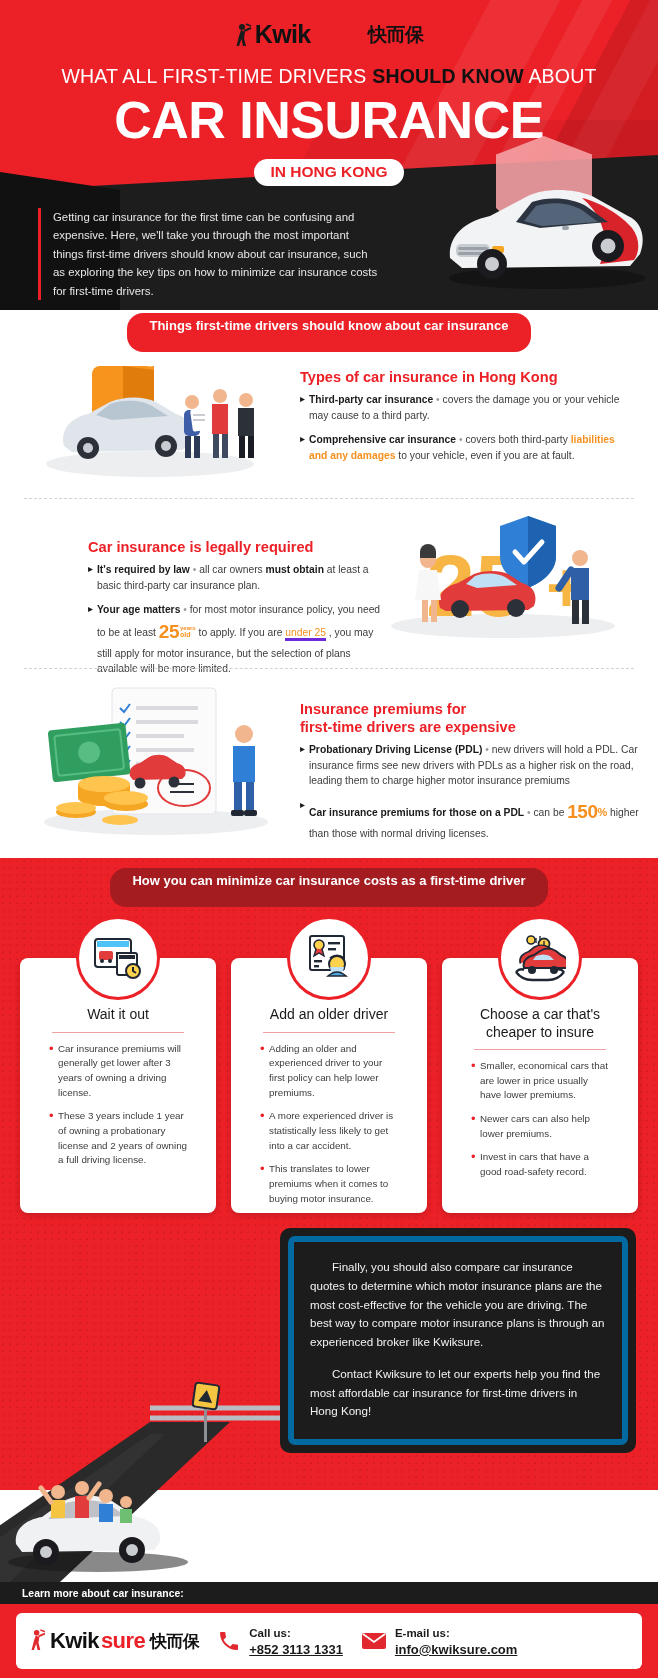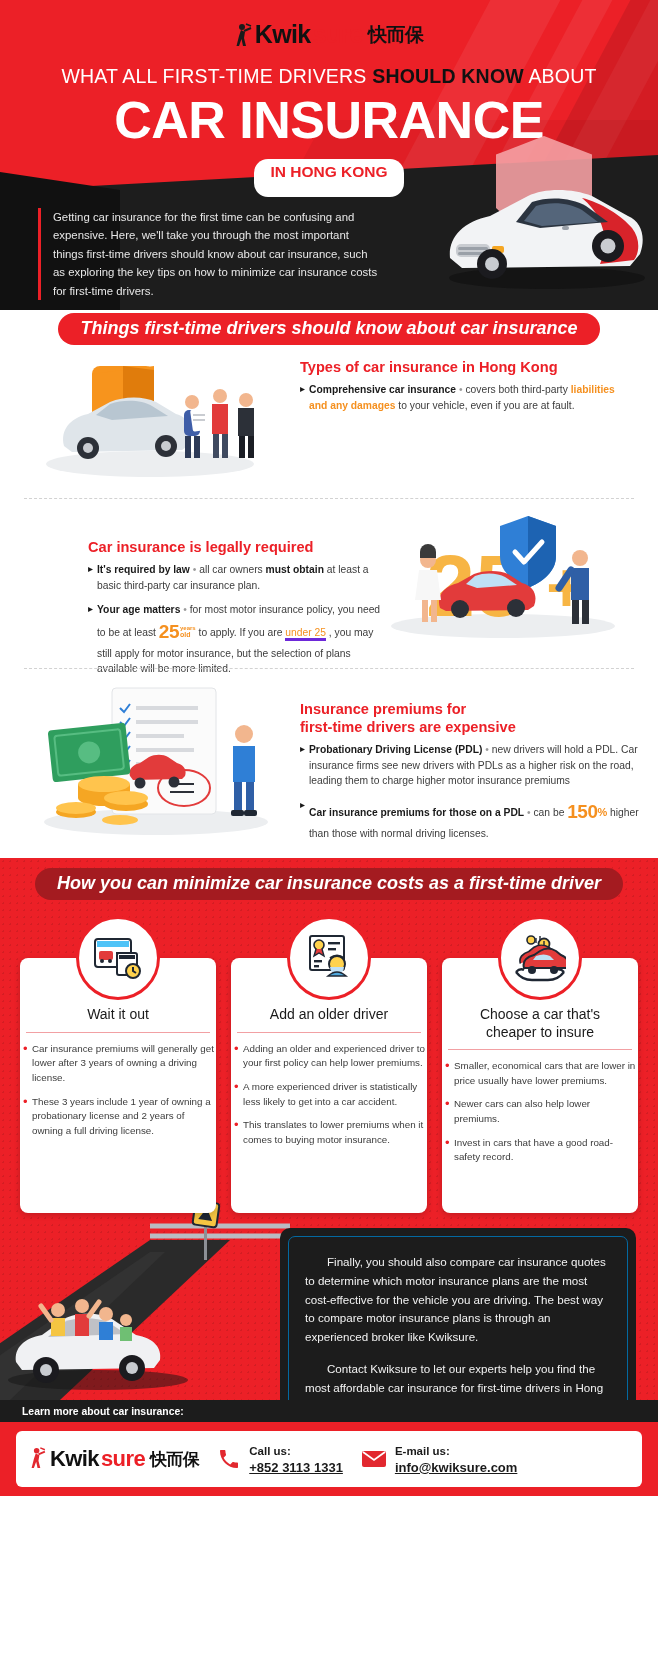--- a/index.html
+++ b/index.html
@@ -3,21 +3,21 @@
 <meta charset="utf-8">
 <style>
   * { box-sizing: border-box; margin: 0; padding: 0; }
   body {
     width: 658px; height: 1678px;
     font-family: "Liberation Sans", sans-serif;
     background: #ffffff;
     overflow: hidden;
     position: relative;
   }
-  .page { position: relative; width: 658px; height: 1496px; overflow: hidden; }
+  .page { position: relative; width: 658px; height: 1678px; overflow: hidden; }
 
   
   .hero {
     position: relative;
     height: 310px;
     background: #ec2027;
     overflow: hidden;
   }
   .hero-stripes { position:absolute; inset:0; overflow:hidden; }
   .hero-stripes i {
@@ -53,21 +53,21 @@
     position: relative; z-index:5;
     text-align:center; color:#fff;
     font-size: 52px; font-weight: 800; letter-spacing: -0.5px;
     line-height: 1.02; margin-top: 6px;
   }
   .hk-pill {
     position: relative; z-index: 6;
     margin: 12px auto 0; width: max-content;
     background:#fff; color:#ec2027;
     font-size: 15.5px; font-weight: 700;
-    padding: 4px 16px 16px; border-radius: 14px;
+    padding: 4px 16px 5px; border-radius: 14px;
   }
   .hero-dark {
     position:absolute; left:0; right:0; bottom:0; height: 155px;
     background: #1d1d1d; z-index: 2;
     clip-path: polygon(0 36px, 100% 0, 100% 100%, 0 100%);
   }
   .hero-dark2{
     position:absolute; left:0; width: 120px; bottom:0; height: 160px;
     background:#111; z-index:3;
     clip-path: polygon(0 22px, 100% 40px, 100% 100%, 0 100%);
@@ -88,24 +88,23 @@
     border-left: 3px solid #ec2027; padding-left: 12px;
   }
 
   
   .band {
     text-align:center;
   }
   .band-pill{
     display:inline-block;
     background:#ec2027; color:#fff;
-    font-size: 18px; font-weight: 700;
-    padding: 5px 22px 6px; border-radius: 16px;
+    font-size: 13px; font-weight: 700;
+    padding: 5px 22px 19px; border-radius: 16px;
     white-space: nowrap;
-    font-style: italic;
   }
   .band-pill.dark { background:#a41b20; }
 
   
   .white-zone{
     position:absolute; left:0; right:0; top: 310px; height: 548px;
     background:#fff;
   }
   .h-red {
     color:#ec2027; font-size:14.6px; font-weight:800; line-height:1.25;
@@ -147,21 +146,21 @@
     background:#ec2027;
     background-image: radial-gradient(rgba(0,0,0,0.10) 1px, transparent 1px);
     background-size: 7px 7px;
   }
   .cards{
     position:absolute; left:0; right:0; top: 958px; height: 255px; z-index: 12;
     display:flex; justify-content:space-between; padding: 0 20px;
   }
   .card{
     position:relative; width: 196px; background:#fff;
-    border-radius: 8px; padding: 48px 2px 12px;
+    border-radius: 8px; padding: 48px 28px 12px;
     box-shadow: 0 2px 6px rgba(0,0,0,.18);
   }
   .card-icon{
     position:absolute; top:-42px; left:50%; transform:translateX(-50%);
     width: 84px; height:84px; border-radius:50%;
     background:#fff; border: 3px solid #ec2027;
     display:flex; align-items:center; justify-content:center;
   }
   .card-title{
     text-align:center; font-size:14px; color:#1a1a1a; font-weight:400;
@@ -176,21 +175,21 @@
     content:"\2022"; position:absolute; left:1px; top:-1px;
     color:#ec2027; font-size:13px; line-height:1.2;
   }
 
   
   .final-box{
     position:absolute; right: 22px; top: 1228px; width: 356px; z-index: 14;
     background:#1c1c1c; border-radius: 10px; padding: 8px;
   }
   .final-inner{
-    border: 1px solid #0369a1; border-radius:7px; padding: 16px 16px 18px;
+    border: 6px solid #0369a1; border-radius:7px; padding: 16px 16px 18px;
   }
   .final-p{
     color:#f2f2f2; font-size:11.6px; line-height:1.62; text-indent: 22px;
   }
   .final-p + .final-p { margin-top: 13px; }
 
   
   .foot-bar{
     position:absolute; left:0; right:0; bottom: 74px; height: 22px;
     background:#1c1c1c; color:#fff; font-size:10.4px; font-weight:700;
@@ -317,22 +316,25 @@
       </g>
       <g>
         <circle cx="206" cy="48" r="7" fill="#f2b68e"></circle>
         <path d="M198 56 h16 v28 h-16z" fill="#2c3038"></path>
         <rect x="199" y="84" width="6" height="22" fill="#1a1d24"></rect>
         <rect x="208" y="84" width="6" height="22" fill="#1a1d24"></rect>
       </g>
     </svg>
   </div>
 
-  <div class="copy" style="position:absolute;left:300px;top:358px;width:334px;">
+  <div class="copy" style="position:absolute;left:300px;top:368px;width:334px;">
     <div class="h-red">Types of car insurance in Hong Kong</div>
+    <div class="bullet">
+      <b>Third-party car insurance</b><span class="dot"> • </span><span> covers the damage you or your vehicle may cause to a third party.</span>
+    </div>
     <div class="bullet">
       <b>Comprehensive car insurance</b><span class="dot"> • </span><span> covers both third-party </span><span class="amber">liabilities and any damages</span><span> to your vehicle, even if you are at fault.</span>
     </div>
   </div>
 
   <div class="divider" style="top:498px;"></div>
 
   <div class="illu" style="right:30px;top:512px;width:250px;height:130px;">
     <svg width="250" height="130" viewBox="0 0 250 130">
       <ellipse cx="125" cy="114" rx="112" ry="12" fill="#eceef0"></ellipse>

